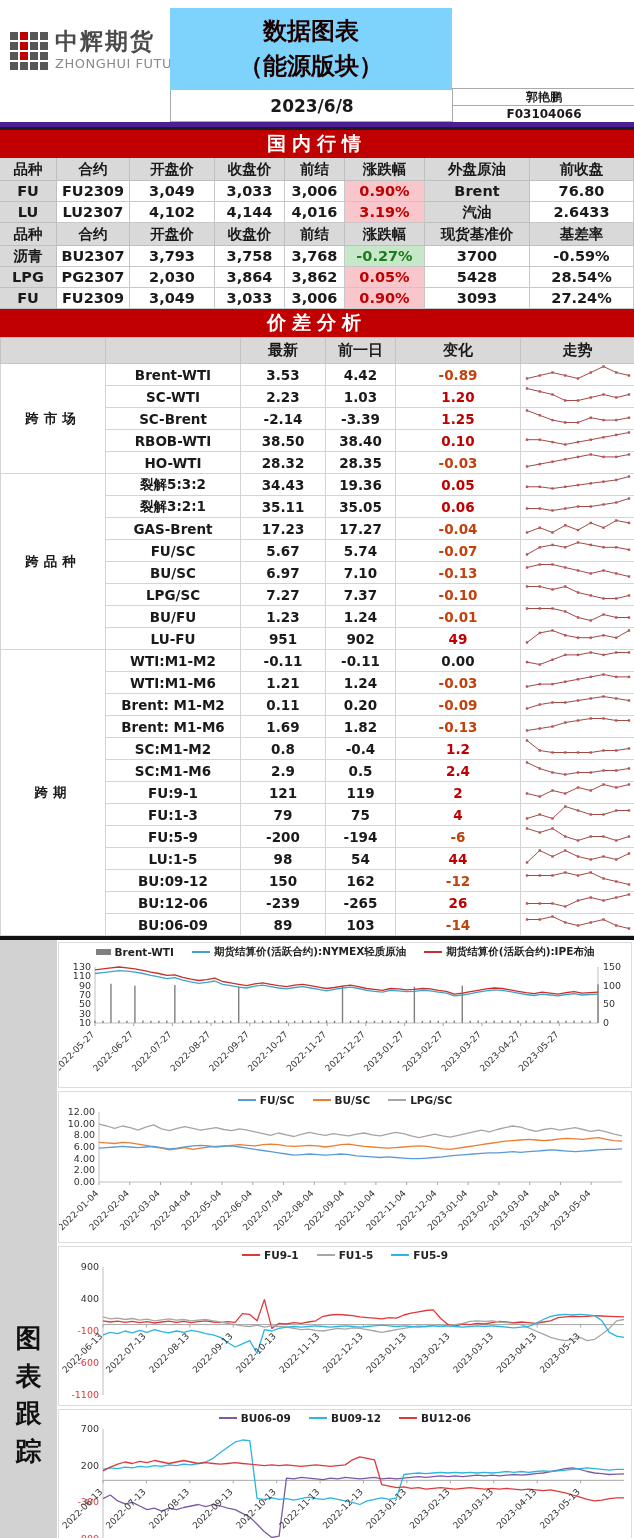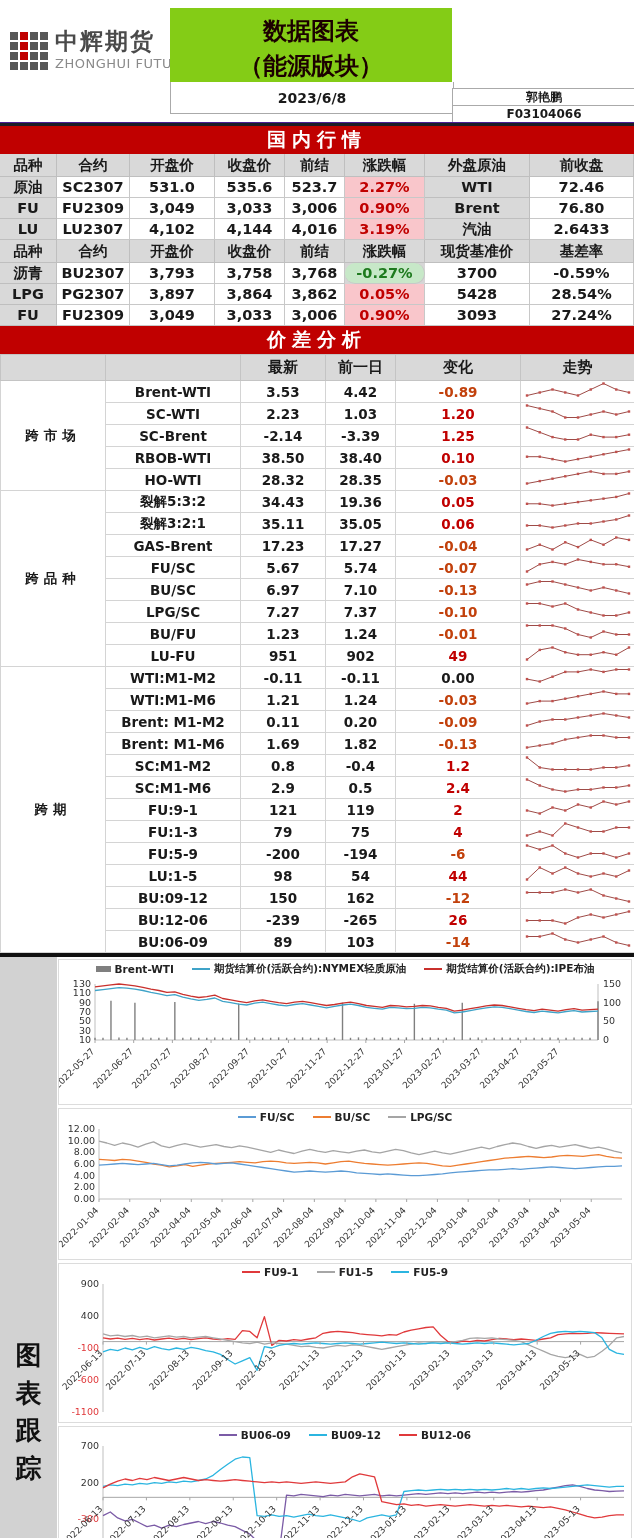--- a/index.html
+++ b/index.html
@@ -1,49 +1,49 @@
 <!DOCTYPE html>
 <html><head>
 <meta charset="utf-8">
 <style>
   html,body{margin:0;padding:0;background:#888;}
   .page{position:relative;width:634px;height:1538px;margin:0 auto;background:#D6D6D6;
         font-family:"DejaVu Sans","Liberation Sans",sans-serif;color:#1a1a1a;overflow:hidden;}
   
-  .hdr{position:relative;height:122px;background:#fff;border-bottom:1px solid #4c1d95;}
+  .hdr{position:relative;height:122px;background:#fff;border-bottom:5px solid #4c1d95;}
   .logo{position:absolute;left:10px;top:30px;display:flex;align-items:center;gap:7px;}
   .logo-grid{display:grid;grid-template-columns:repeat(4,8px);grid-auto-rows:8px;gap:2px;}
   .logo-grid i{display:block;background:#575757;}
   .logo-grid i.r{background:#C00000;}
   .logo-txt .cn{font-size:23px;font-weight:700;color:#4a4a4a;letter-spacing:2px;line-height:1;}
   .logo-txt .en{font-size:13px;font-weight:400;color:#8a8a8a;letter-spacing:.5px;margin-top:3px;}
-  .title-red{position:absolute;left:170px;top:8px;width:282px;height:82px;background:#84cc16;
+  .title-red{position:absolute;left:170px;top:8px;width:282px;height:82px;background:#7dd3fc;
              display:flex;flex-direction:column;align-items:center;justify-content:center;}
   .title-red div{font-size:24px;font-weight:700;color:#1c0000;line-height:1.45;}
-  .date-cell{position:absolute;left:170px;top:82px;width:282px;height:31px;background:#fff;
+  .date-cell{position:absolute;left:170px;top:90px;width:282px;height:31px;background:#fff;
              border:1px solid #aaa;border-top:none;display:flex;align-items:center;justify-content:center;
-             font-size:14px;font-weight:700;}
+             font-size:17px;font-weight:700;}
   .an-cell{position:absolute;left:452px;width:182px;height:16px;background:#fff;border-left:1px solid #aaa;
            display:flex;align-items:center;justify-content:center;font-size:12px;font-weight:700;}
   .an1{top:88px;border-top:1px solid #aaa;}
   .an2{top:105px;border-top:1px solid #aaa;height:16px;}
   .divider{height:3px;background:#1c1c28;}
   .divider2{height:4px;background:#111;}
   
   .banner{height:28px;background:#C00000;color:#fff;display:flex;align-items:center;justify-content:center;
           font-size:19px;font-weight:700;letter-spacing:6px;}
   
   .t1row{display:grid;grid-template-columns:57px 73px 85px 70px 60px 80px 105px 104px;height:21px;}
   .t1head{height:23px;}
   .t1c{display:flex;align-items:center;justify-content:center;font-size:14.5px;font-weight:700;
        background:#fff;border:1px solid #c8c8c8;border-top:none;border-left:none;overflow:hidden;white-space:nowrap;}
   .t1c.lab{background:#D9D9D9;border-color:#bfbfbf;}
   .t1head .t1c{background:#D9D9D9;border-color:#bfbfbf;}
   .t1c.chg-pos{background:#F9C6CB;color:#C00000;}
-  .t1c.chg-neg{background:#C7E8C8;color:#1E7A1E;border-radius:10px;}
+  .t1c.chg-neg{background:#C7E8C8;color:#1E7A1E;}
   
   table.spread{border-collapse:collapse;table-layout:fixed;width:634px;}
   table.spread col.c0{width:105px;} table.spread col.c1{width:135px;} table.spread col.c2{width:85px;}
   table.spread col.c3{width:70px;} table.spread col.c4{width:125px;} table.spread col.c5{width:114px;}
   table.spread th{height:23px;background:#D9D9D9;font-size:15px;font-weight:700;border:1px solid #c4c4c4;}
   table.spread td{height:20px;padding:0;text-align:center;font-size:13.5px;font-weight:700;
                   border:1px solid #d4d4d4;background:#fff;overflow:hidden;white-space:nowrap;}
   td.grp{background:#D9D9D9;font-size:21px;font-weight:700;letter-spacing:5px;border:1px solid #bfbfbf;}
   td.nm{background:#EFEFEF;font-size:13.5px;}
   td.chg-pos{background:#F9C6CB;color:#C00000;border-color:#f3b9bf;}
@@ -108,30 +108,20 @@
         <div class="t1c lab">品种</div>
         <div class="t1c lab">合约</div>
         <div class="t1c lab">开盘价</div>
         <div class="t1c lab">收盘价</div>
         <div class="t1c lab">前结</div>
         <div class="t1c lab">涨跌幅</div>
         <div class="t1c lab">外盘原油</div>
         <div class="t1c lab">前收盘</div>
       </div>
       <div class="t1row">
-        <div class="t1c lab">原油</div>
-        <div class="t1c ">SC2307</div>
-        <div class="t1c ">531.0</div>
-        <div class="t1c ">535.6</div>
-        <div class="t1c ">523.7</div>
-        <div class="t1c chg-pos">2.27%</div>
-        <div class="t1c lab">WTI</div>
-        <div class="t1c ">72.46</div>
-      </div>
-      <div class="t1row">
         <div class="t1c lab">FU</div>
         <div class="t1c ">FU2309</div>
         <div class="t1c ">3,049</div>
         <div class="t1c ">3,033</div>
         <div class="t1c ">3,006</div>
         <div class="t1c chg-pos">0.90%</div>
         <div class="t1c lab">Brent</div>
         <div class="t1c ">76.80</div>
       </div>
       <div class="t1row">
@@ -160,21 +150,21 @@
         <div class="t1c ">3,793</div>
         <div class="t1c ">3,758</div>
         <div class="t1c ">3,768</div>
         <div class="t1c chg-neg">-0.27%</div>
         <div class="t1c ">3700</div>
         <div class="t1c ">-0.59%</div>
       </div>
       <div class="t1row">
         <div class="t1c lab">LPG</div>
         <div class="t1c ">PG2307</div>
-        <div class="t1c ">3,897</div>
+        <div class="t1c ">2,030</div>
         <div class="t1c ">3,864</div>
         <div class="t1c ">3,862</div>
         <div class="t1c chg-pos">0.05%</div>
         <div class="t1c ">5428</div>
         <div class="t1c ">28.54%</div>
       </div>
       <div class="t1row">
         <div class="t1c lab">FU</div>
         <div class="t1c ">FU2309</div>
         <div class="t1c ">3,049</div>

